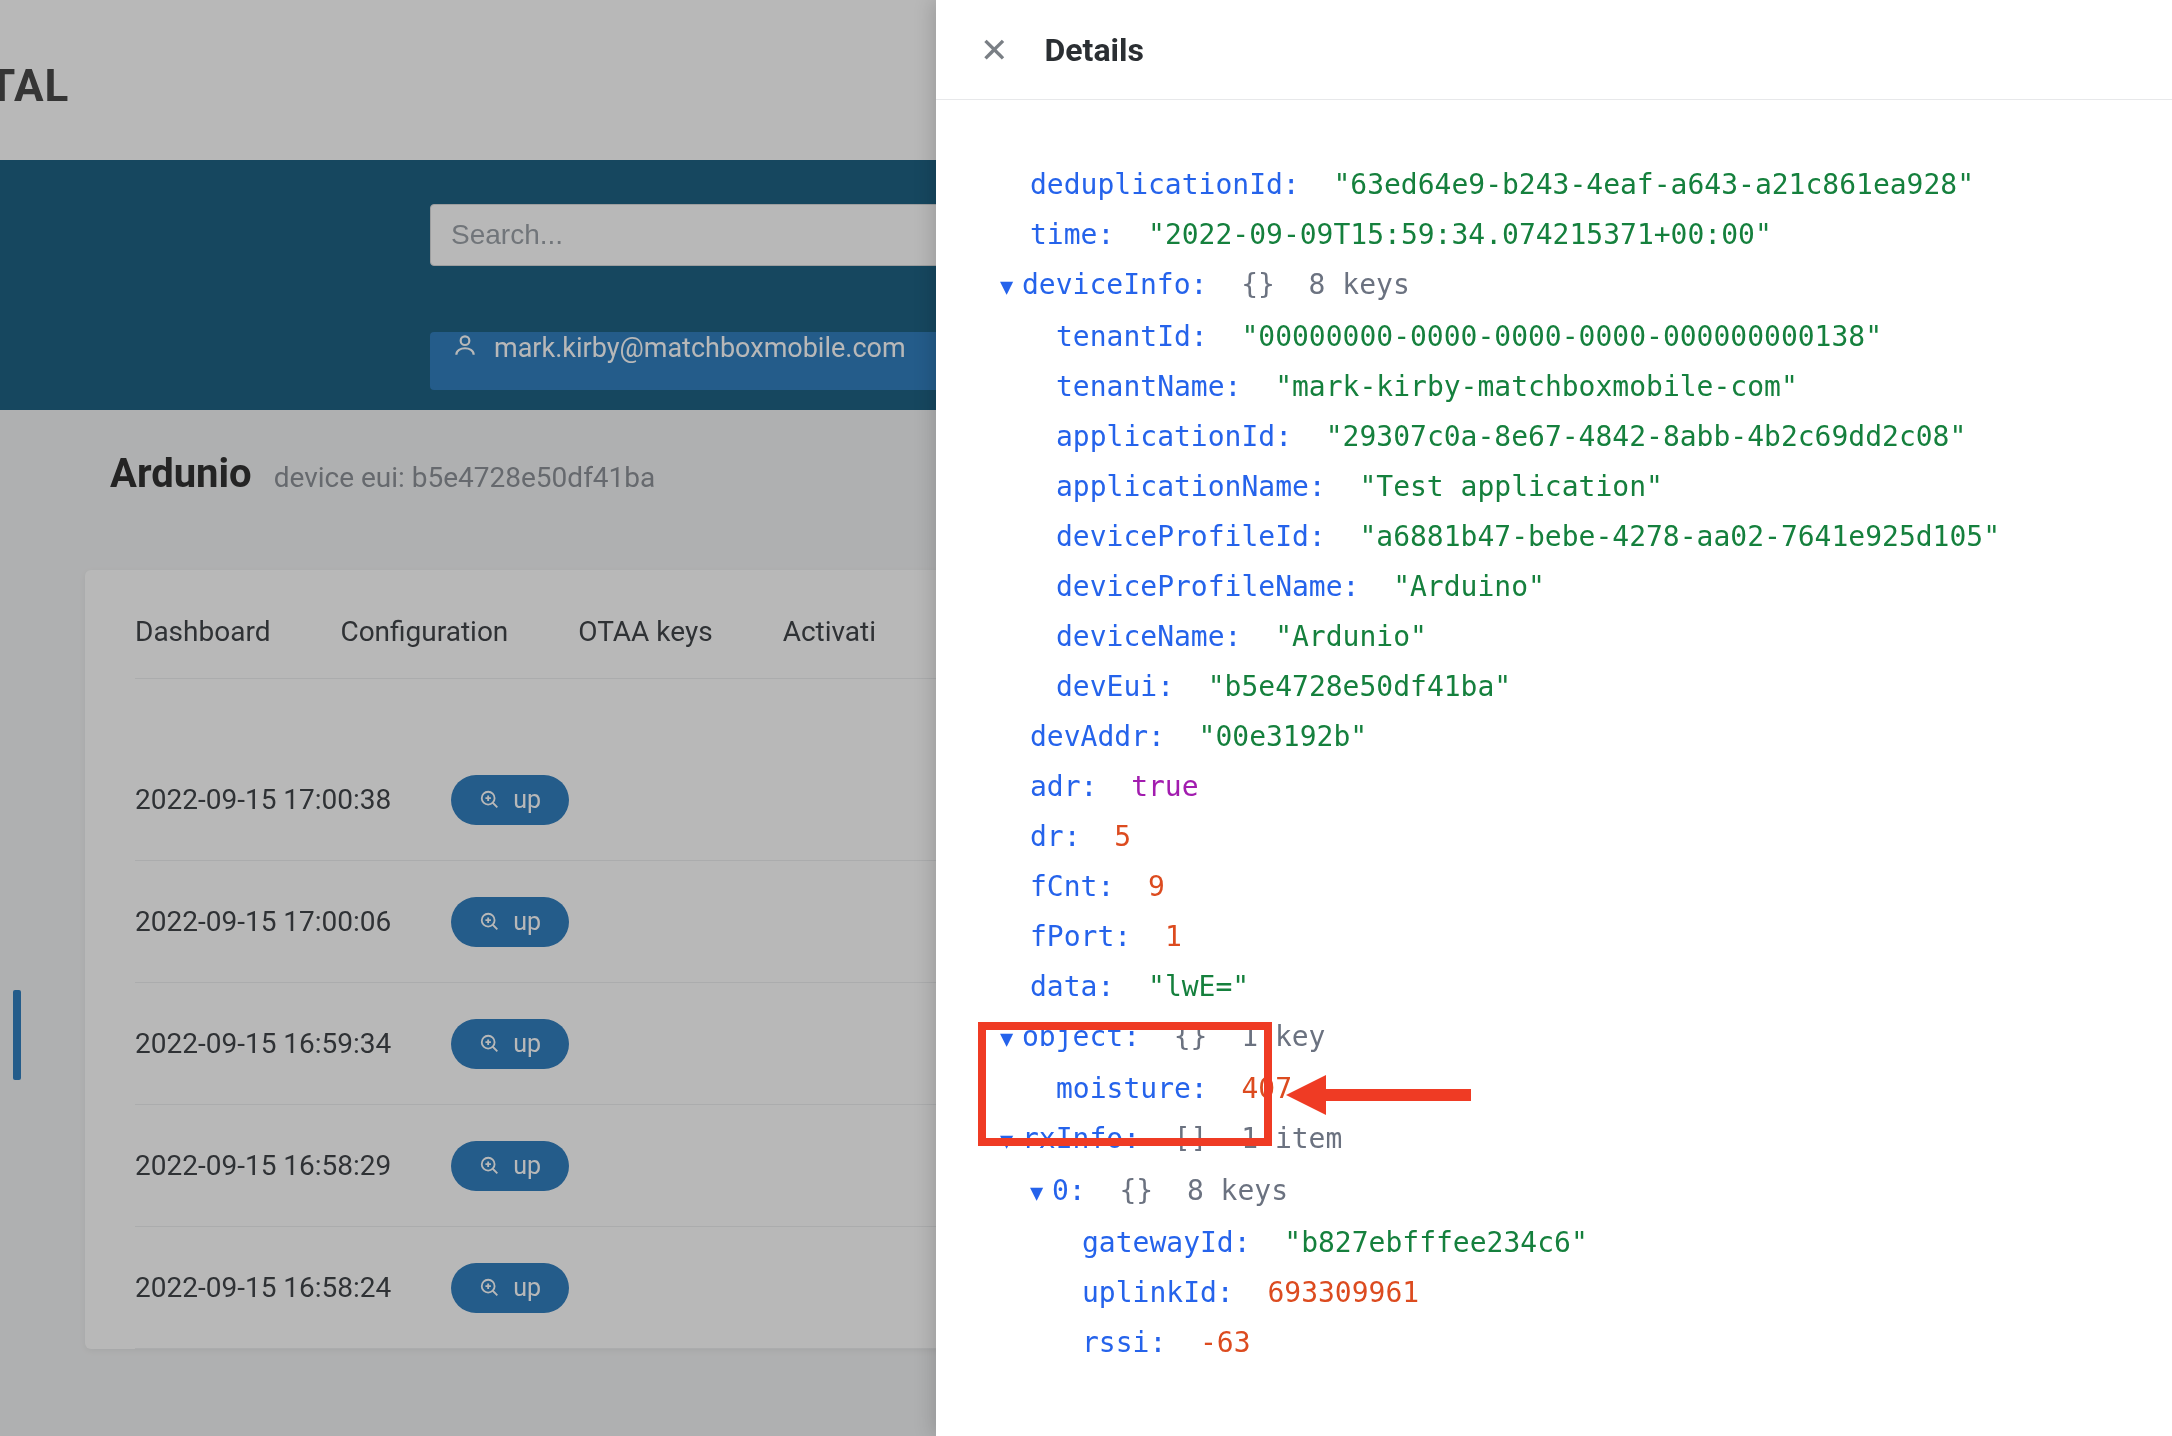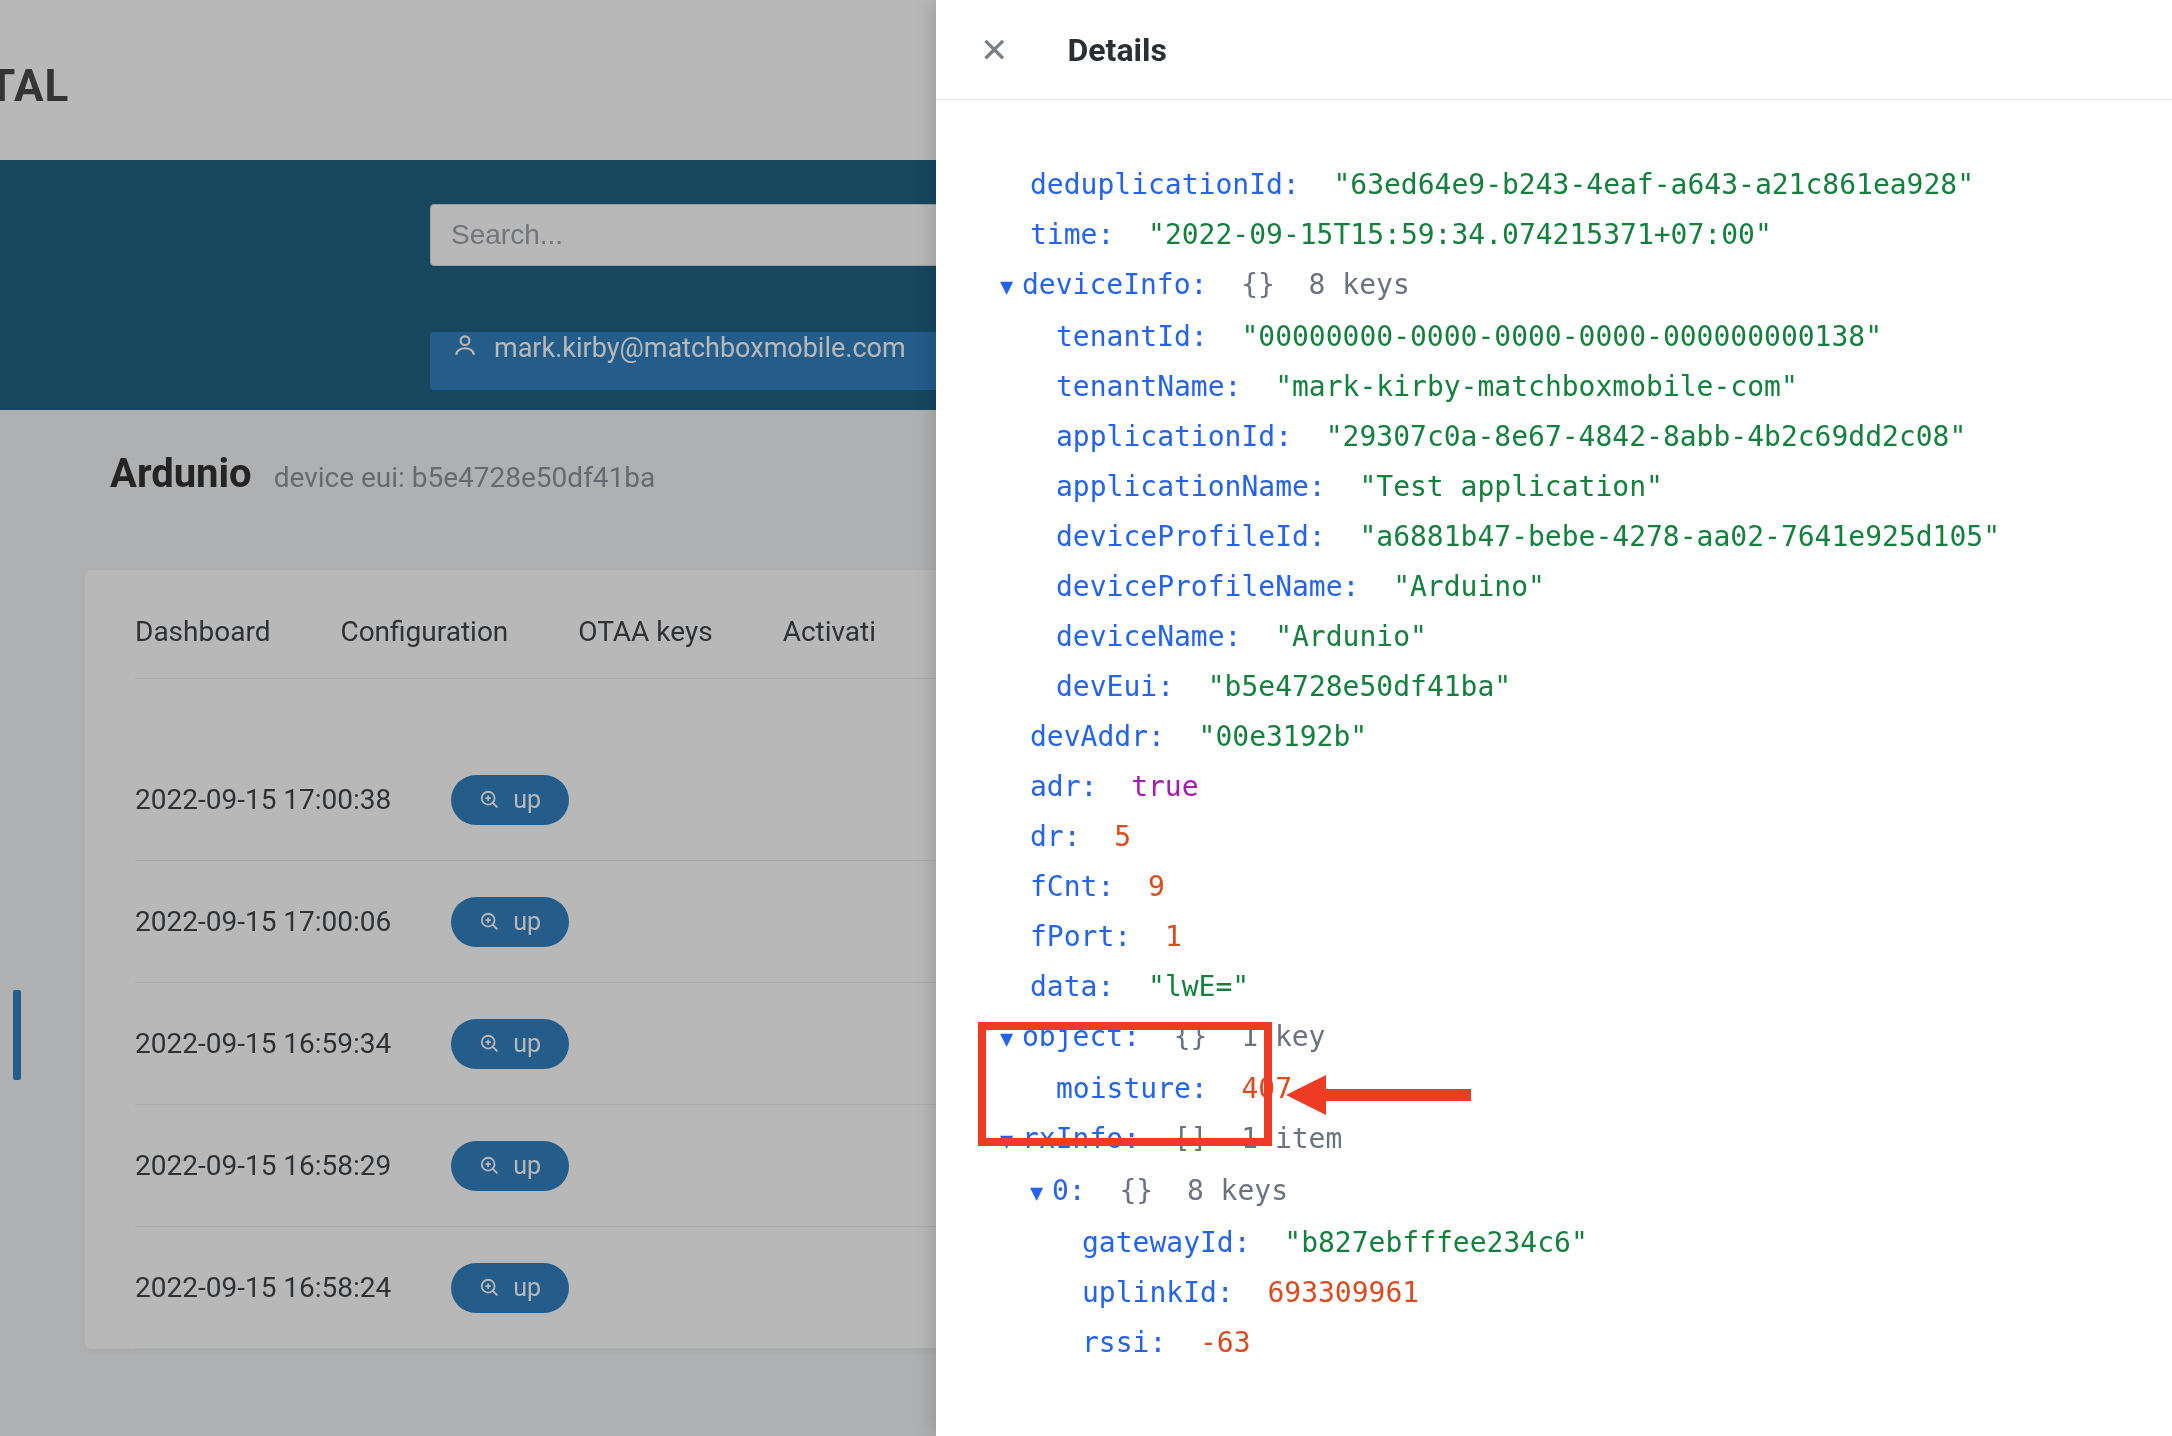--- a/index.html
+++ b/index.html
@@ -92,21 +92,21 @@
     position: absolute; right: 0; top: 0; bottom: 0; width: 1236px;
     background: #fff;
     box-shadow: -4px 0 18px rgba(0,0,0,.15);
     display: flex; flex-direction: column;
   }
   .details-head {
     height: 100px; border-bottom: 1px solid #e7e8ea;
     display: flex; align-items: center; gap: 36px; padding: 0 44px;
   }
   .close-x { font-size: 34px; color: #7a7f85; cursor: pointer; line-height: 1; }
-  .details-title { font-size: 32px; font-weight: 700; color: #2b2f33; margin-left: 23px; }
+  .details-title { font-size: 32px; font-weight: 700; color: #2b2f33; }
 
   .json-body {
     flex: 1; overflow: hidden; padding: 60px 20px 16px 64px;
     font-family: ui-monospace, SFMono-Regular, Menlo, Consolas, monospace;
     font-size: 28px; line-height: 50px;
   }
   .row { white-space: nowrap; }
   .ind1 { padding-left: 30px; }
   .ind2 { padding-left: 56px; }
   .ind3 { padding-left: 82px; }
@@ -231,21 +231,21 @@
 
 <div class="details-panel">
   <div class="details-head">
     <span class="close-x">✕</span>
     <span class="details-title">Details</span>
   </div>
 
   <div class="json-body">
 
     <div class="row ind1"><span class="key">deduplicationId:</span>&nbsp;&nbsp;<span class="str">"<span>63ed64e9-b243-4eaf-a643-a21c861ea928</span>"</span></div>
-    <div class="row ind1"><span class="key">time:</span>&nbsp;&nbsp;<span class="str">"<span>2022-09-15T15:59:34.074215371+07:00</span>"</span></div>
+    <div class="row ind1"><span class="key">time:</span>&nbsp;&nbsp;<span class="str">"<span>2022-09-09T15:59:34.074215371+00:00</span>"</span></div>
 
     <div class="row"><span class="caret">▼</span><span class="key">deviceInfo:</span>&nbsp;&nbsp;<span class="meta">{}</span>&nbsp;&nbsp;<span class="meta">8 keys</span></div>
     <div class="row ind2"><span class="key">tenantId:</span>&nbsp;&nbsp;<span class="str">"<span>00000000-0000-0000-0000-000000000138</span>"</span></div>
     <div class="row ind2"><span class="key">tenantName:</span>&nbsp;&nbsp;<span class="str">"<span>mark-kirby-matchboxmobile-com</span>"</span></div>
     <div class="row ind2"><span class="key">applicationId:</span>&nbsp;&nbsp;<span class="str">"<span>29307c0a-8e67-4842-8abb-4b2c69dd2c08</span>"</span></div>
     <div class="row ind2"><span class="key">applicationName:</span>&nbsp;&nbsp;<span class="str">"<span>Test application</span>"</span></div>
     <div class="row ind2"><span class="key">deviceProfileId:</span>&nbsp;&nbsp;<span class="str">"<span>a6881b47-bebe-4278-aa02-7641e925d105</span>"</span></div>
     <div class="row ind2"><span class="key">deviceProfileName:</span>&nbsp;&nbsp;<span class="str">"<span>Arduino</span>"</span></div>
     <div class="row ind2"><span class="key">deviceName:</span>&nbsp;&nbsp;<span class="str">"<span>Ardunio</span>"</span></div>
     <div class="row ind2"><span class="key">devEui:</span>&nbsp;&nbsp;<span class="str">"<span>b5e4728e50df41ba</span>"</span></div>

